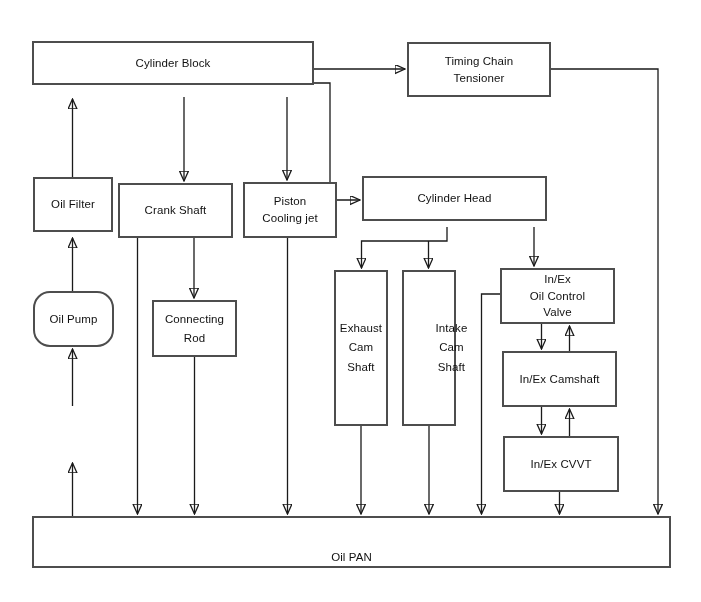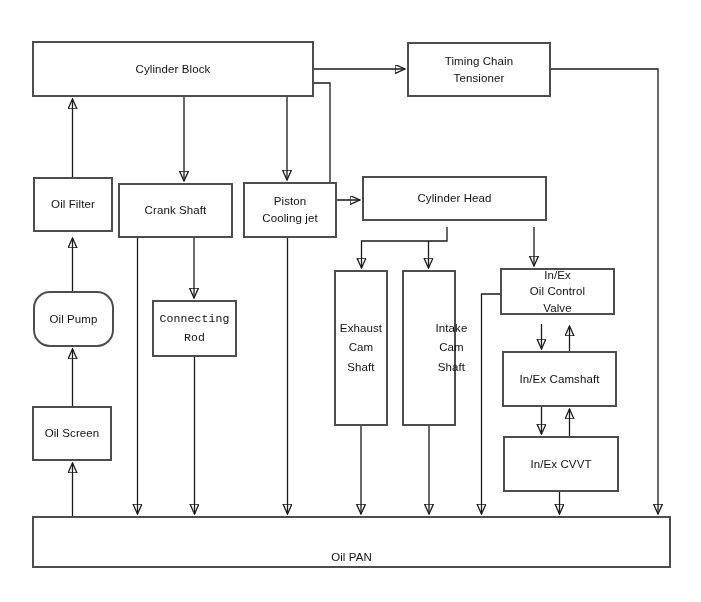--- a/index.html
+++ b/index.html
@@ -41,34 +41,34 @@
   .node .lbl {
     display: block;
     white-space: pre-line;
     text-align: center;
     font-size: 11.5px;
     line-height: 1.45;
     color: #111111;
     letter-spacing: 0.1px;
   }
   .node.tall .lbl { line-height: 1.7; }
-  .node.mid  .lbl { line-height: 1.6; font-family: Liberation Mono, monospace; }
+  .node.mid  .lbl { line-height: 1.6; }
 
   
-  #node-cylinder_block        { left: 32px;  top: 41px;  width: 282px; height: 56px; }
+  #node-cylinder_block        { left: 32px;  top: 41px;  width: 282px; height: 44px; }
   #node-timing_chain_tensioner{ left: 407px; top: 42px;  width: 144px; height: 55px; }
   #node-oil_filter            { left: 33px;  top: 177px; width: 80px;  height: 55px; }
   #node-crank_shaft           { left: 118px; top: 183px; width: 115px; height: 55px; }
   #node-piston_cooling_jet    { left: 243px; top: 182px; width: 94px;  height: 56px; }
   #node-cylinder_head         { left: 362px; top: 176px; width: 185px; height: 45px; }
   #node-oil_pump              { left: 33px;  top: 291px; width: 81px;  height: 56px; border-radius: 17px; }
   #node-connecting_rod        { left: 152px; top: 300px; width: 85px;  height: 57px; }
   #node-exhaust_cam_shaft     { left: 334px; top: 270px; width: 54px;  height: 156px; }
   #node-intake_cam_shaft      { left: 402px; top: 270px; width: 54px;  height: 156px; padding-left: 45px; }
-  #node-inex_oil_control_valve{ left: 500px; top: 268px; width: 115px; height: 47px; }
+  #node-inex_oil_control_valve{ left: 500px; top: 268px; width: 115px; height: 56px; }
   #node-inex_camshaft         { left: 502px; top: 351px; width: 115px; height: 56px; }
   #node-inex_cvvt             { left: 503px; top: 436px; width: 116px; height: 56px; }
   #node-oil_screen            { left: 32px;  top: 406px; width: 80px;  height: 55px; }
   #node-oil_pan               { left: 32px;  top: 516px; width: 639px; height: 52px; align-items: flex-end; }
 </style>
 </head>
 <body>
 
 <div id="canvas">
 
@@ -146,20 +146,17 @@
     <span class="lbl">In/Ex
 Oil Control
 Valve</span>
   </div>
   <div class="node" id="node-inex_camshaft">
     <span class="lbl">In/Ex Camshaft</span>
   </div>
   <div class="node" id="node-inex_cvvt">
     <span class="lbl">In/Ex CVVT</span>
   </div>
-  <div class="node" id="node-oil_screen">
-    <span class="lbl">Oil Screen</span>
-  </div>
   <div class="node" id="node-oil_pan">
     <span class="lbl">Oil PAN</span>
   </div>
 
 </div>
 
 </body></html>

